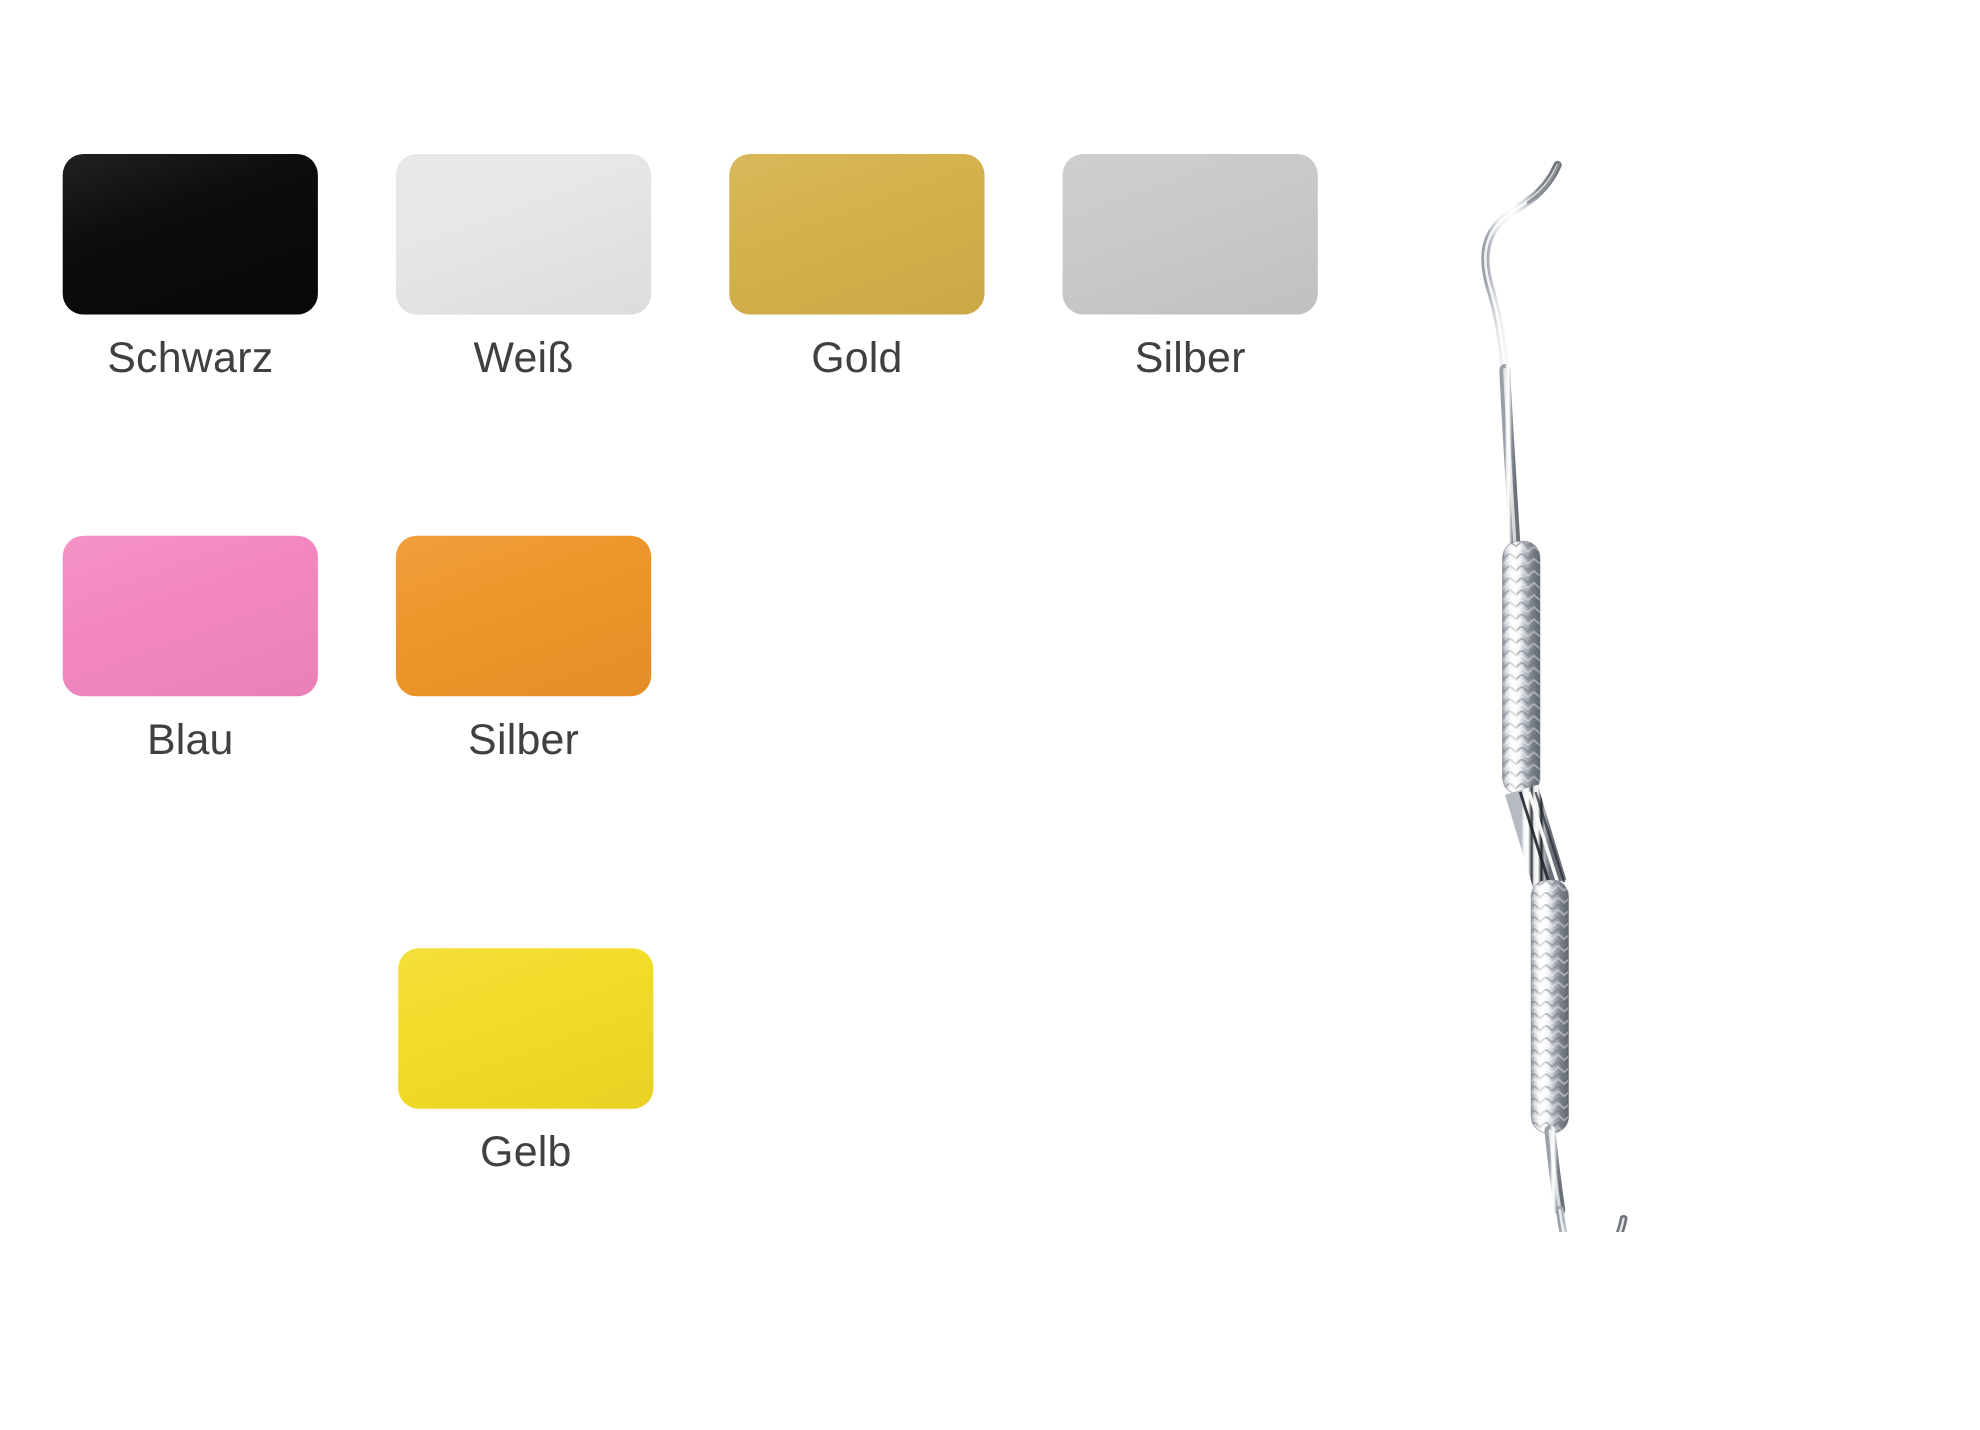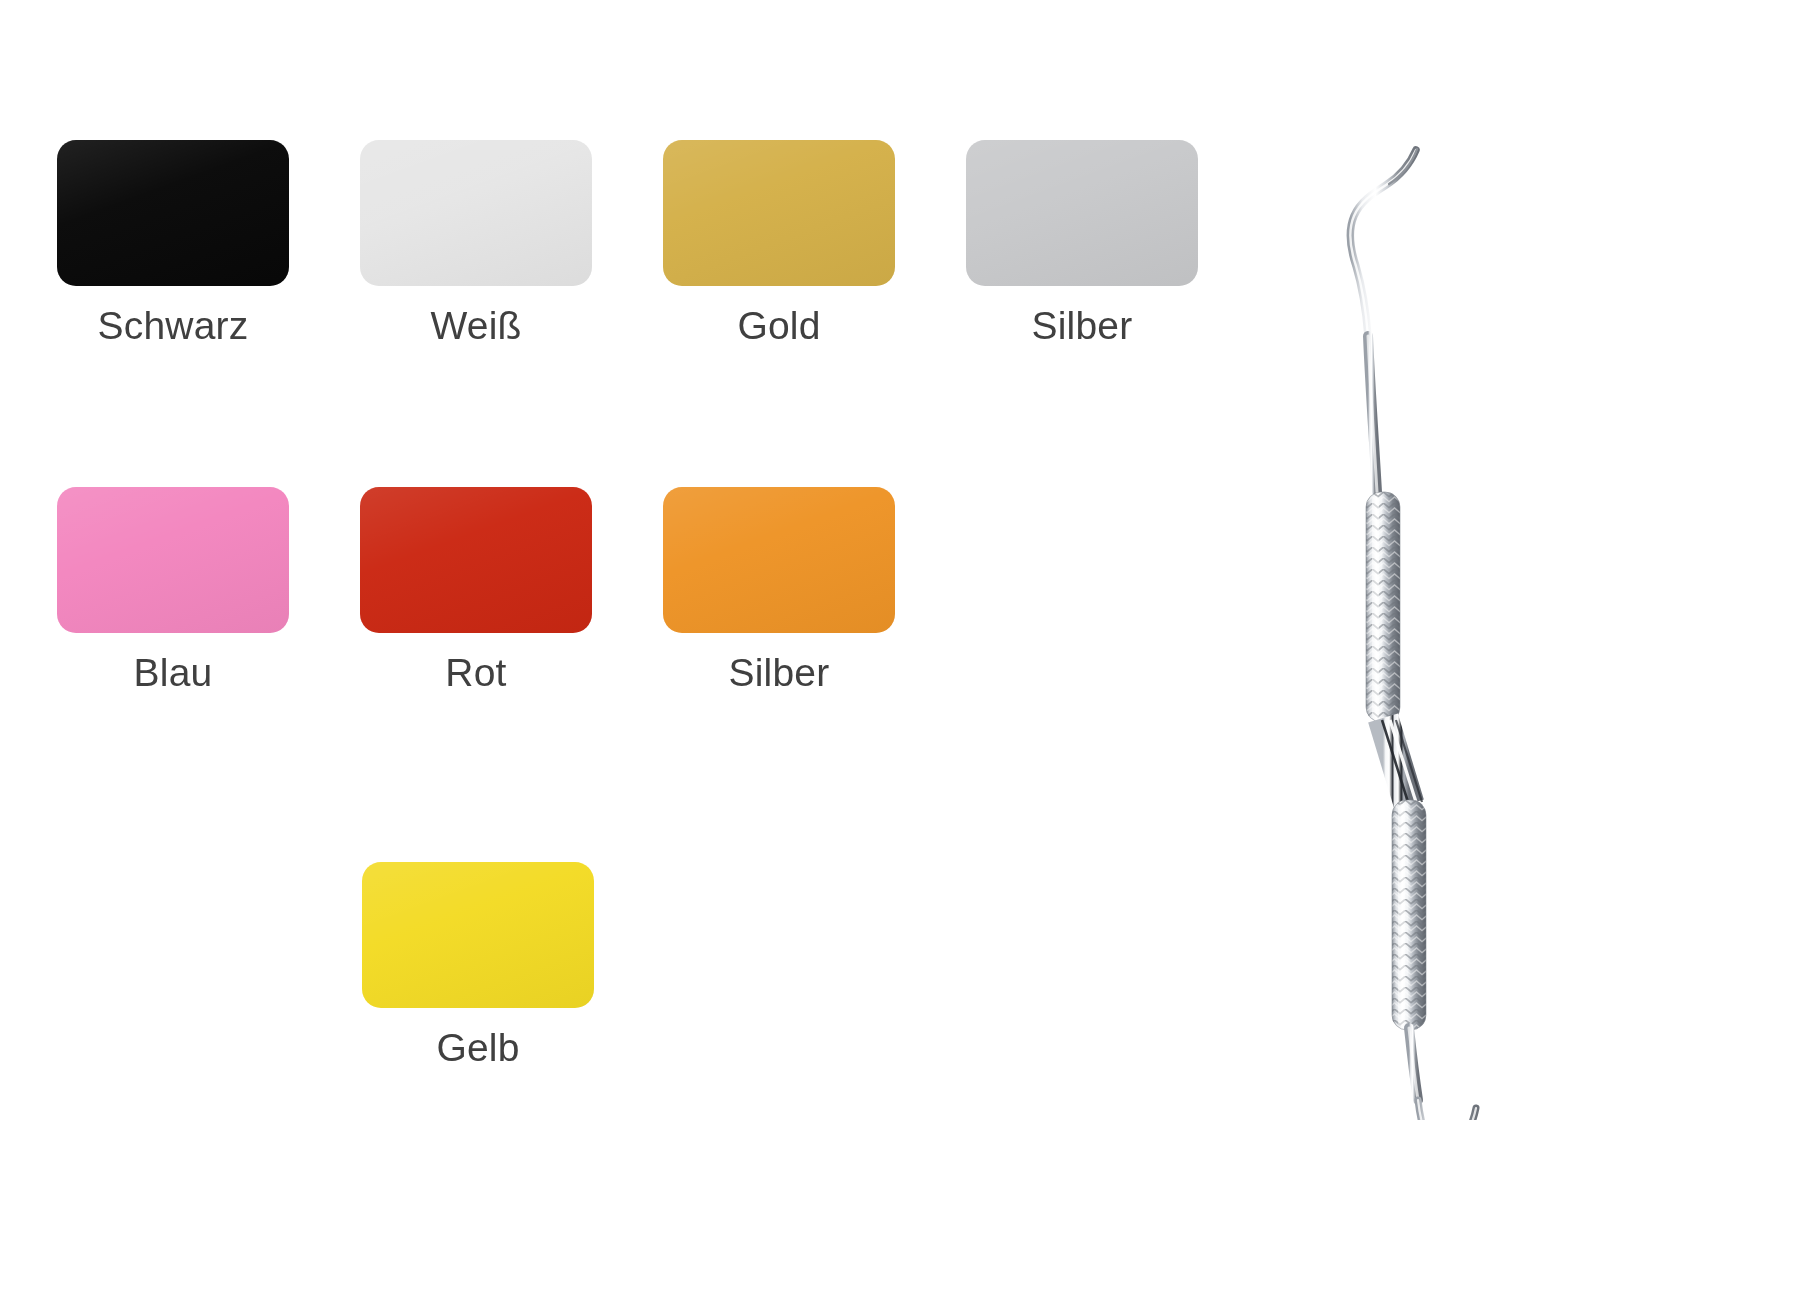--- a/index.html
+++ b/index.html
@@ -112,24 +112,20 @@
       <div class="swatch-cell">
         <div class="swatch-chip" style="background-color: rgb(200, 201, 203);"></div>
         <div class="swatch-label">Silber</div>
       </div>
     </div>
 
     <div class="swatch-row row-2">
       <div class="swatch-cell">
         <div class="swatch-chip" style="background-color: rgb(243, 134, 191);"></div>
         <div class="swatch-label">Blau</div>
-      </div>
-      <div class="swatch-cell">
-        <div class="swatch-chip" style="background-color: rgb(203, 40, 19);"></div>
-        <div class="swatch-label">Rot</div>
       </div>
       <div class="swatch-cell">
         <div class="swatch-chip" style="background-color: rgb(238, 148, 39);"></div>
         <div class="swatch-label">Silber</div>
       </div>
     </div>
 
     <div class="swatch-row row-3">
       <div class="swatch-cell">
         <div class="swatch-chip" style="background-color: rgb(243, 219, 37);"></div>

